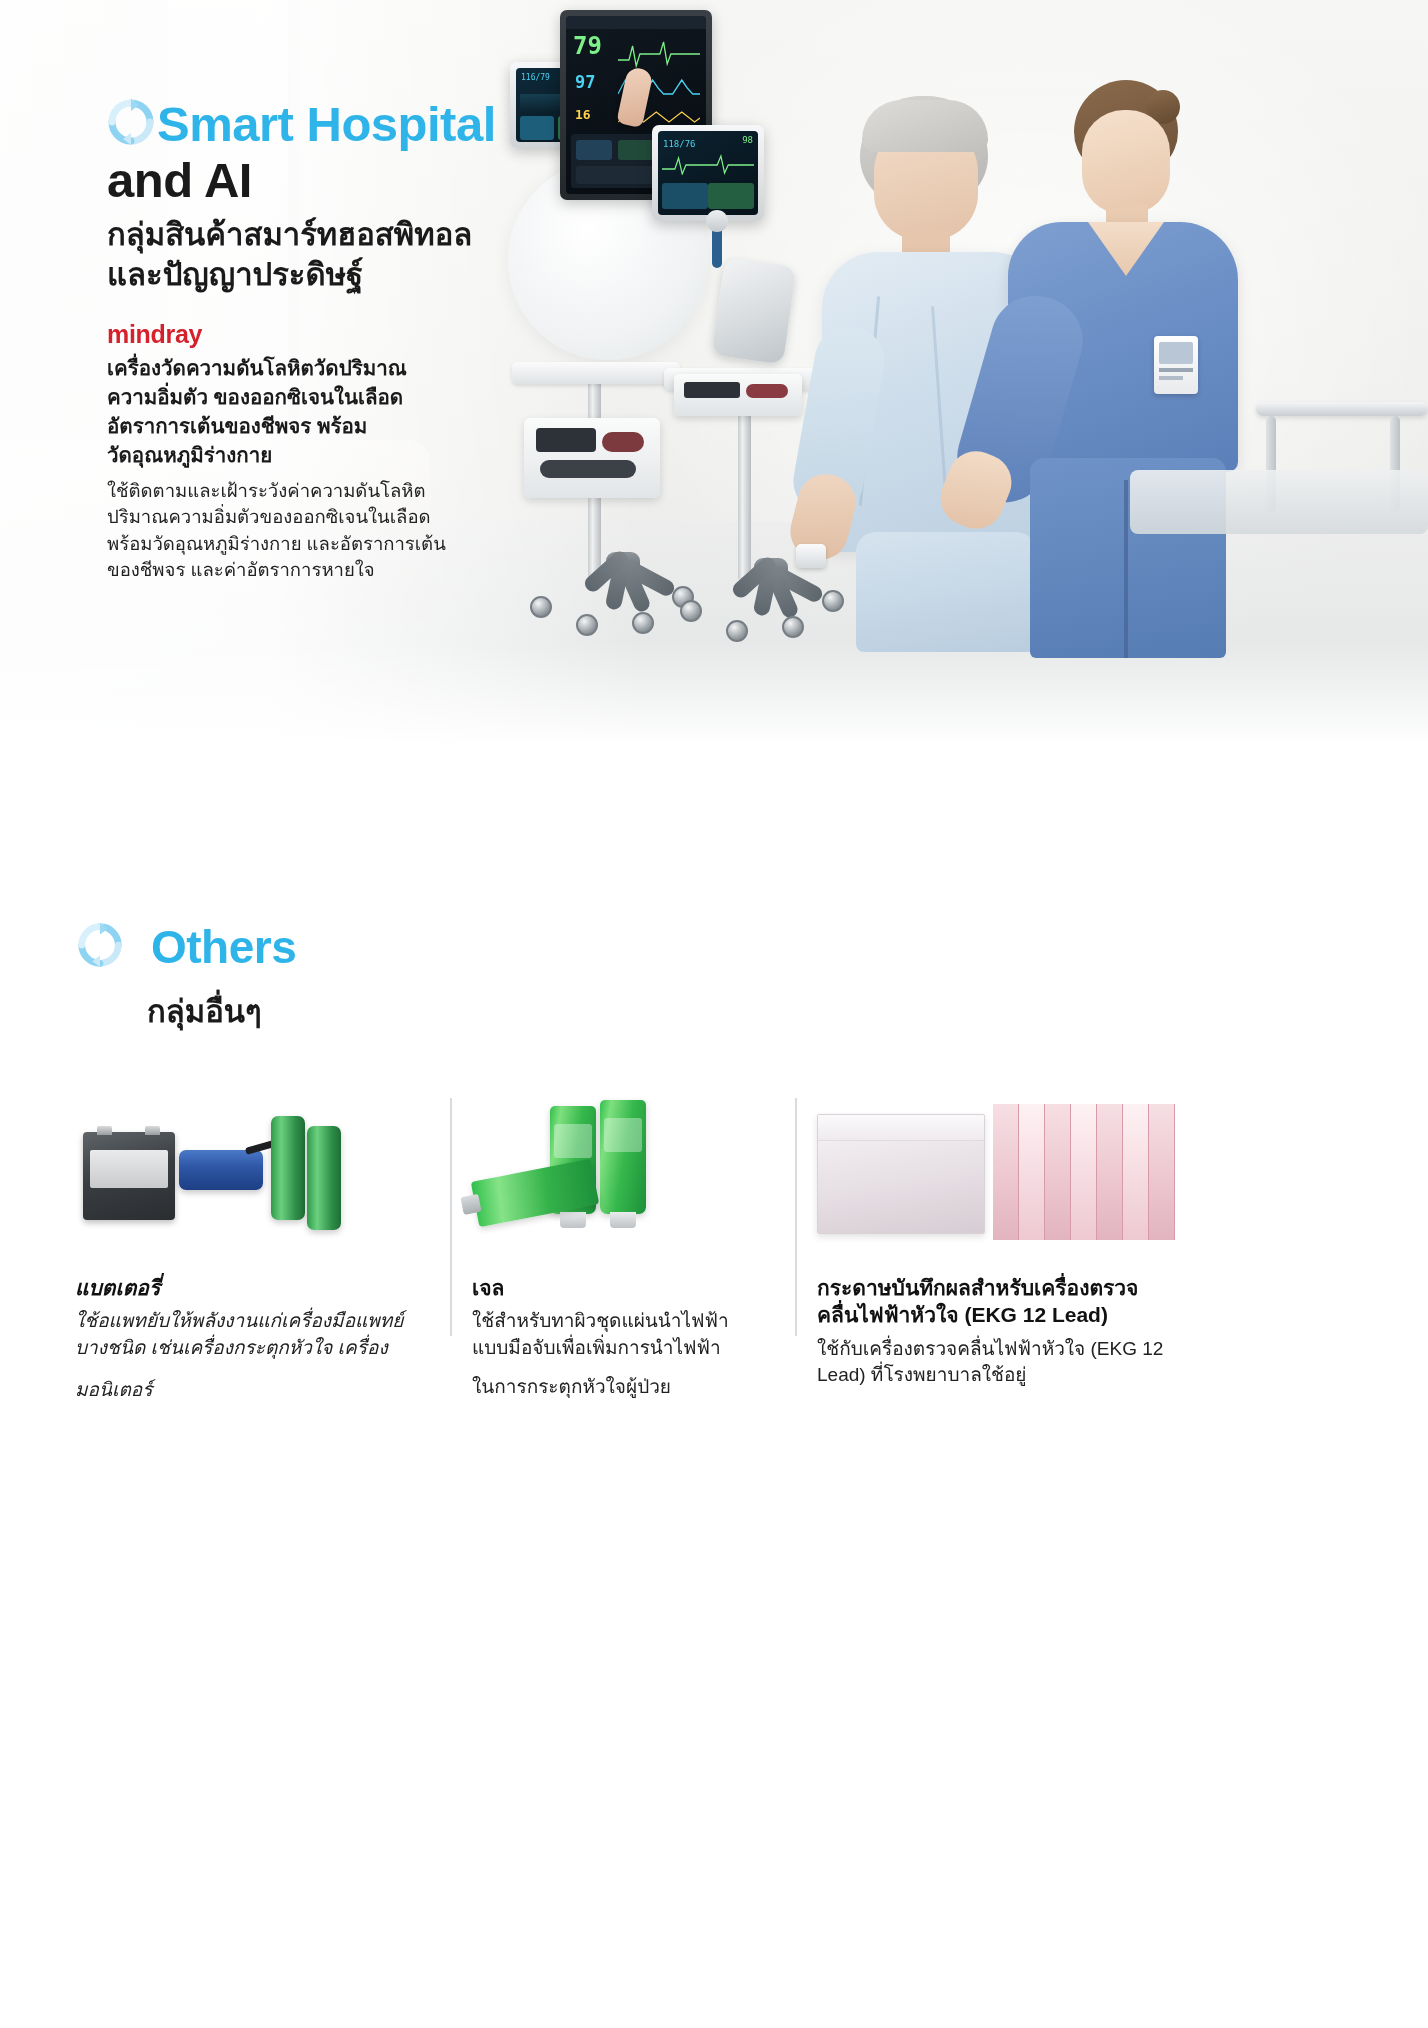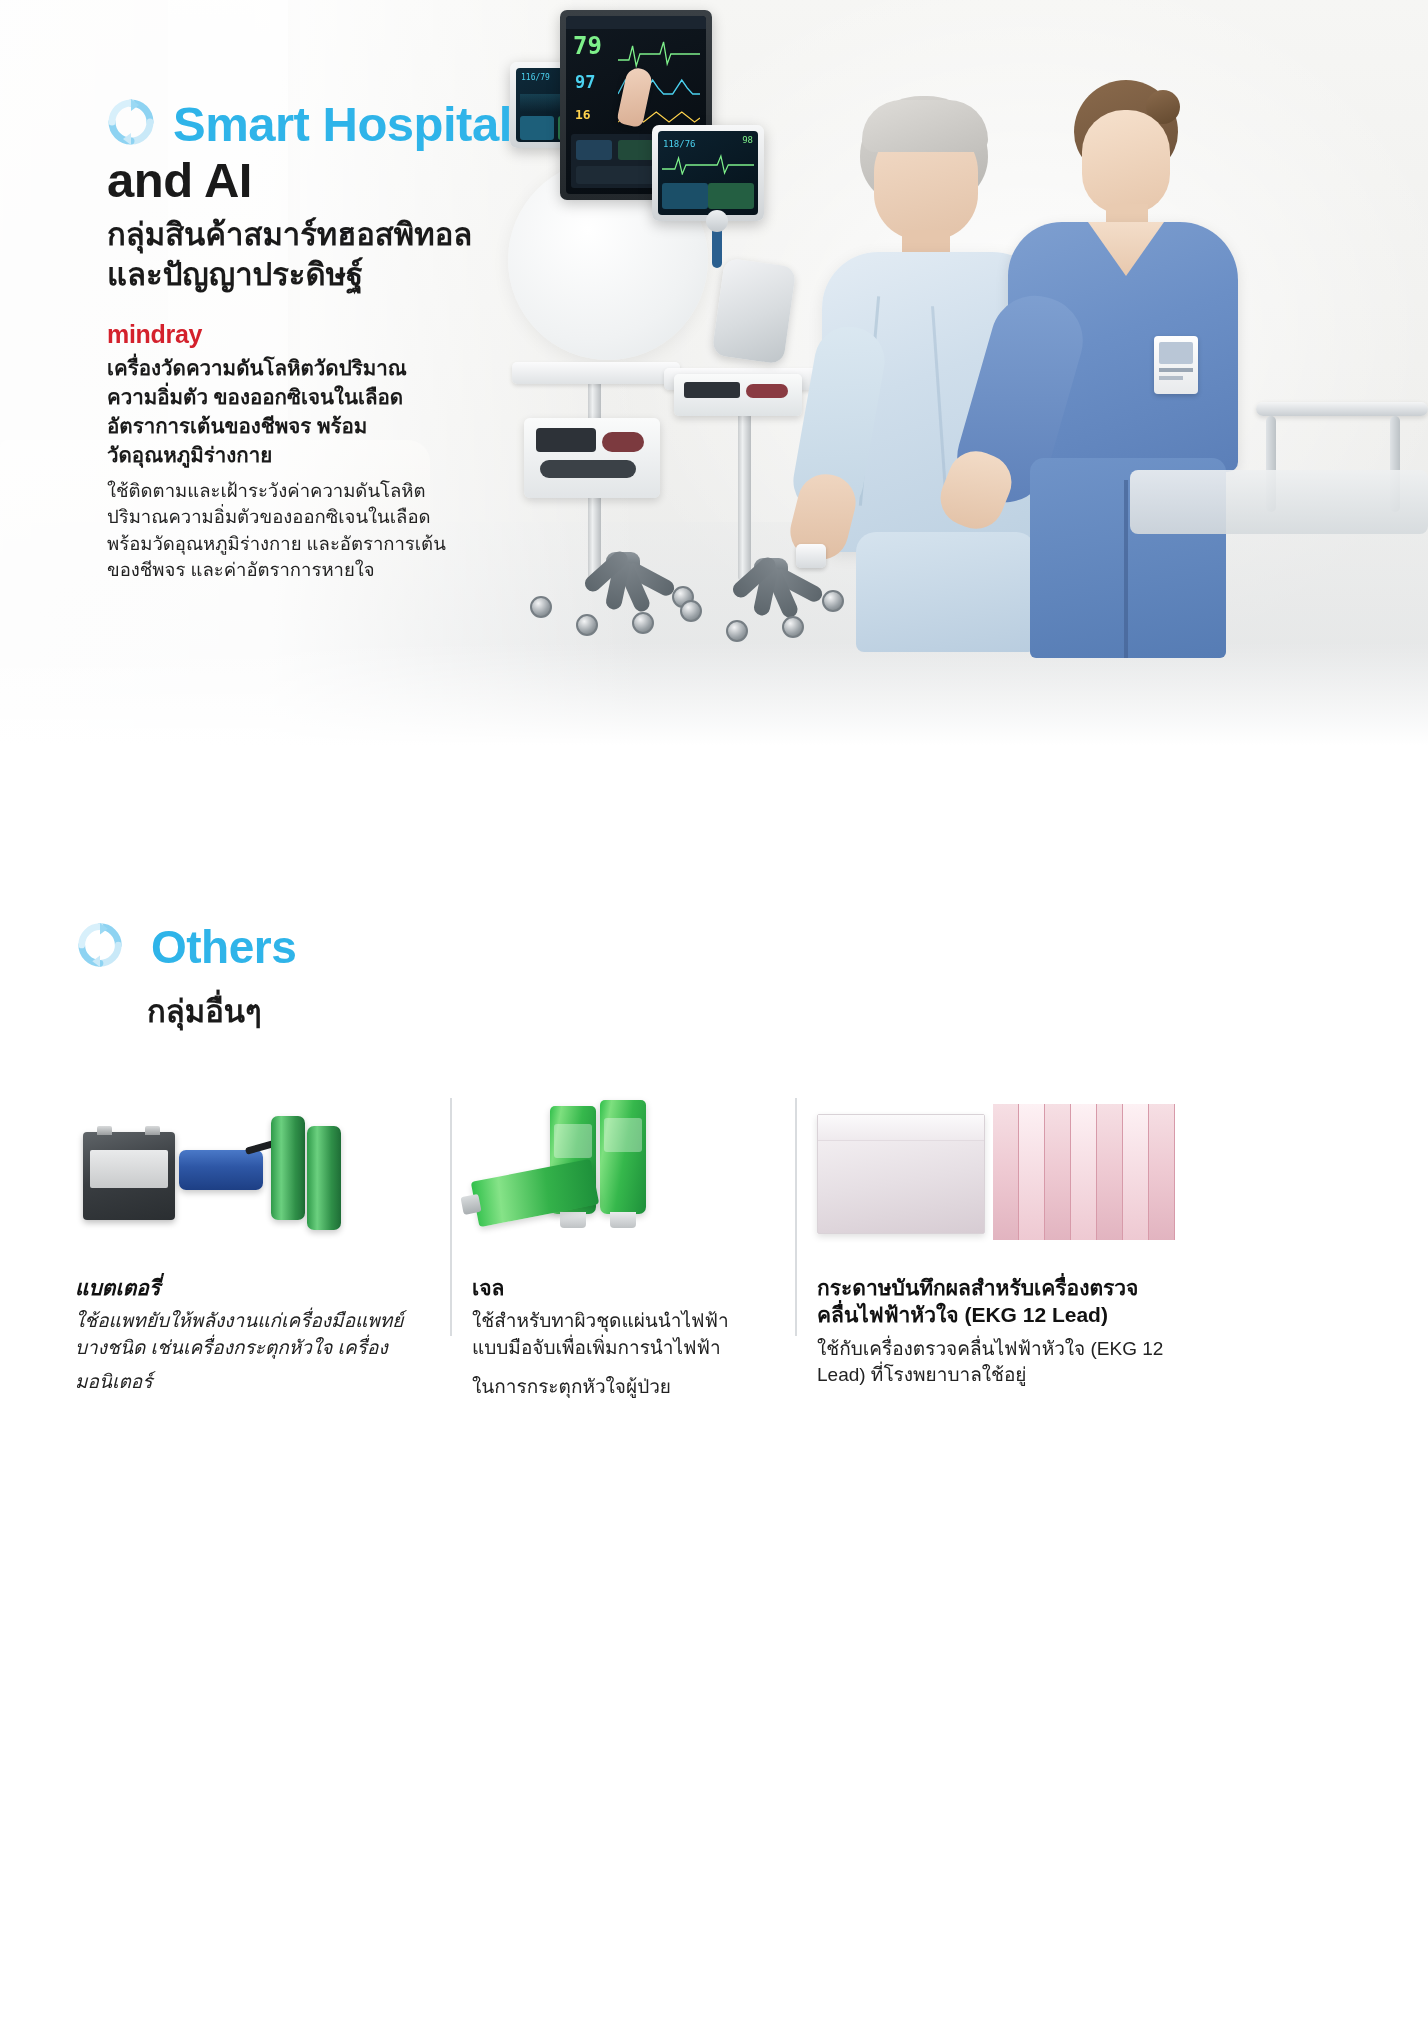--- a/index.html
+++ b/index.html
@@ -54,21 +54,21 @@
   .hero-bottom-fade {
     position:absolute; left:0; bottom:0; width:1428px; height:120px;
     background: linear-gradient(180deg, rgba(255,255,255,0), #ffffff 86%);
   }
 
   
   .logo-mark { display:inline-block; vertical-align:middle; }
 
   
   .hero-text { position:absolute; left:105px; top:96px; width:470px; z-index:6; }
-  .title-row { display:flex; align-items:center; gap:16px; }
+  .title-row { display:flex; align-items:center; gap:0; }
   .h-title {
     font-size: 49px; font-weight: 800; letter-spacing:-0.5px;
     color:#2fb4e9; line-height:1.04; white-space:nowrap;
   }
   .h-title2 {
     font-size: 49px; font-weight: 800; letter-spacing:-0.5px;
     color:#1a1a1a; line-height:1.08; margin-left:2px; margin-top:2px;
   }
   .h-thai {
     font-size: 31px; font-weight: 700; color:#1a1a1a;
@@ -464,21 +464,21 @@
           </div>
           <div class="bat-cyl bat-blue"></div>
           <div class="bat-wire"></div>
           <div class="bat-conn"></div>
           <div class="bat-cyl bat-green1"></div>
           <div class="bat-cyl bat-green2"></div>
         </div>
         <div class="card-title">แบตเตอรี่</div>
         <div class="card-desc">ใช้อแพทยับให้พลังงานแก่เครื่องมือแพทย์</div>
         <div class="card-desc" style="margin-top:0;">บางชนิด เช่นเครื่องกระตุกหัวใจ เครื่อง</div>
-        <div class="card-desc" style="margin-top:8px;">มอนิเตอร์</div>
+        <div class="card-desc" style="margin-top:16px;">มอนิเตอร์</div>
       </div>
 
       <div class="card c2">
         <div class="divider" style="left:0;"></div>
         <div class="card-img">
           <div class="tube" style="left:78px;top:8px;width:46px;height:108px;">
             <div class="band"></div>
               <div class="cap"></div>
           </div>
           <div class="tube" style="left:128px;top:2px;width:46px;height:114px;">

